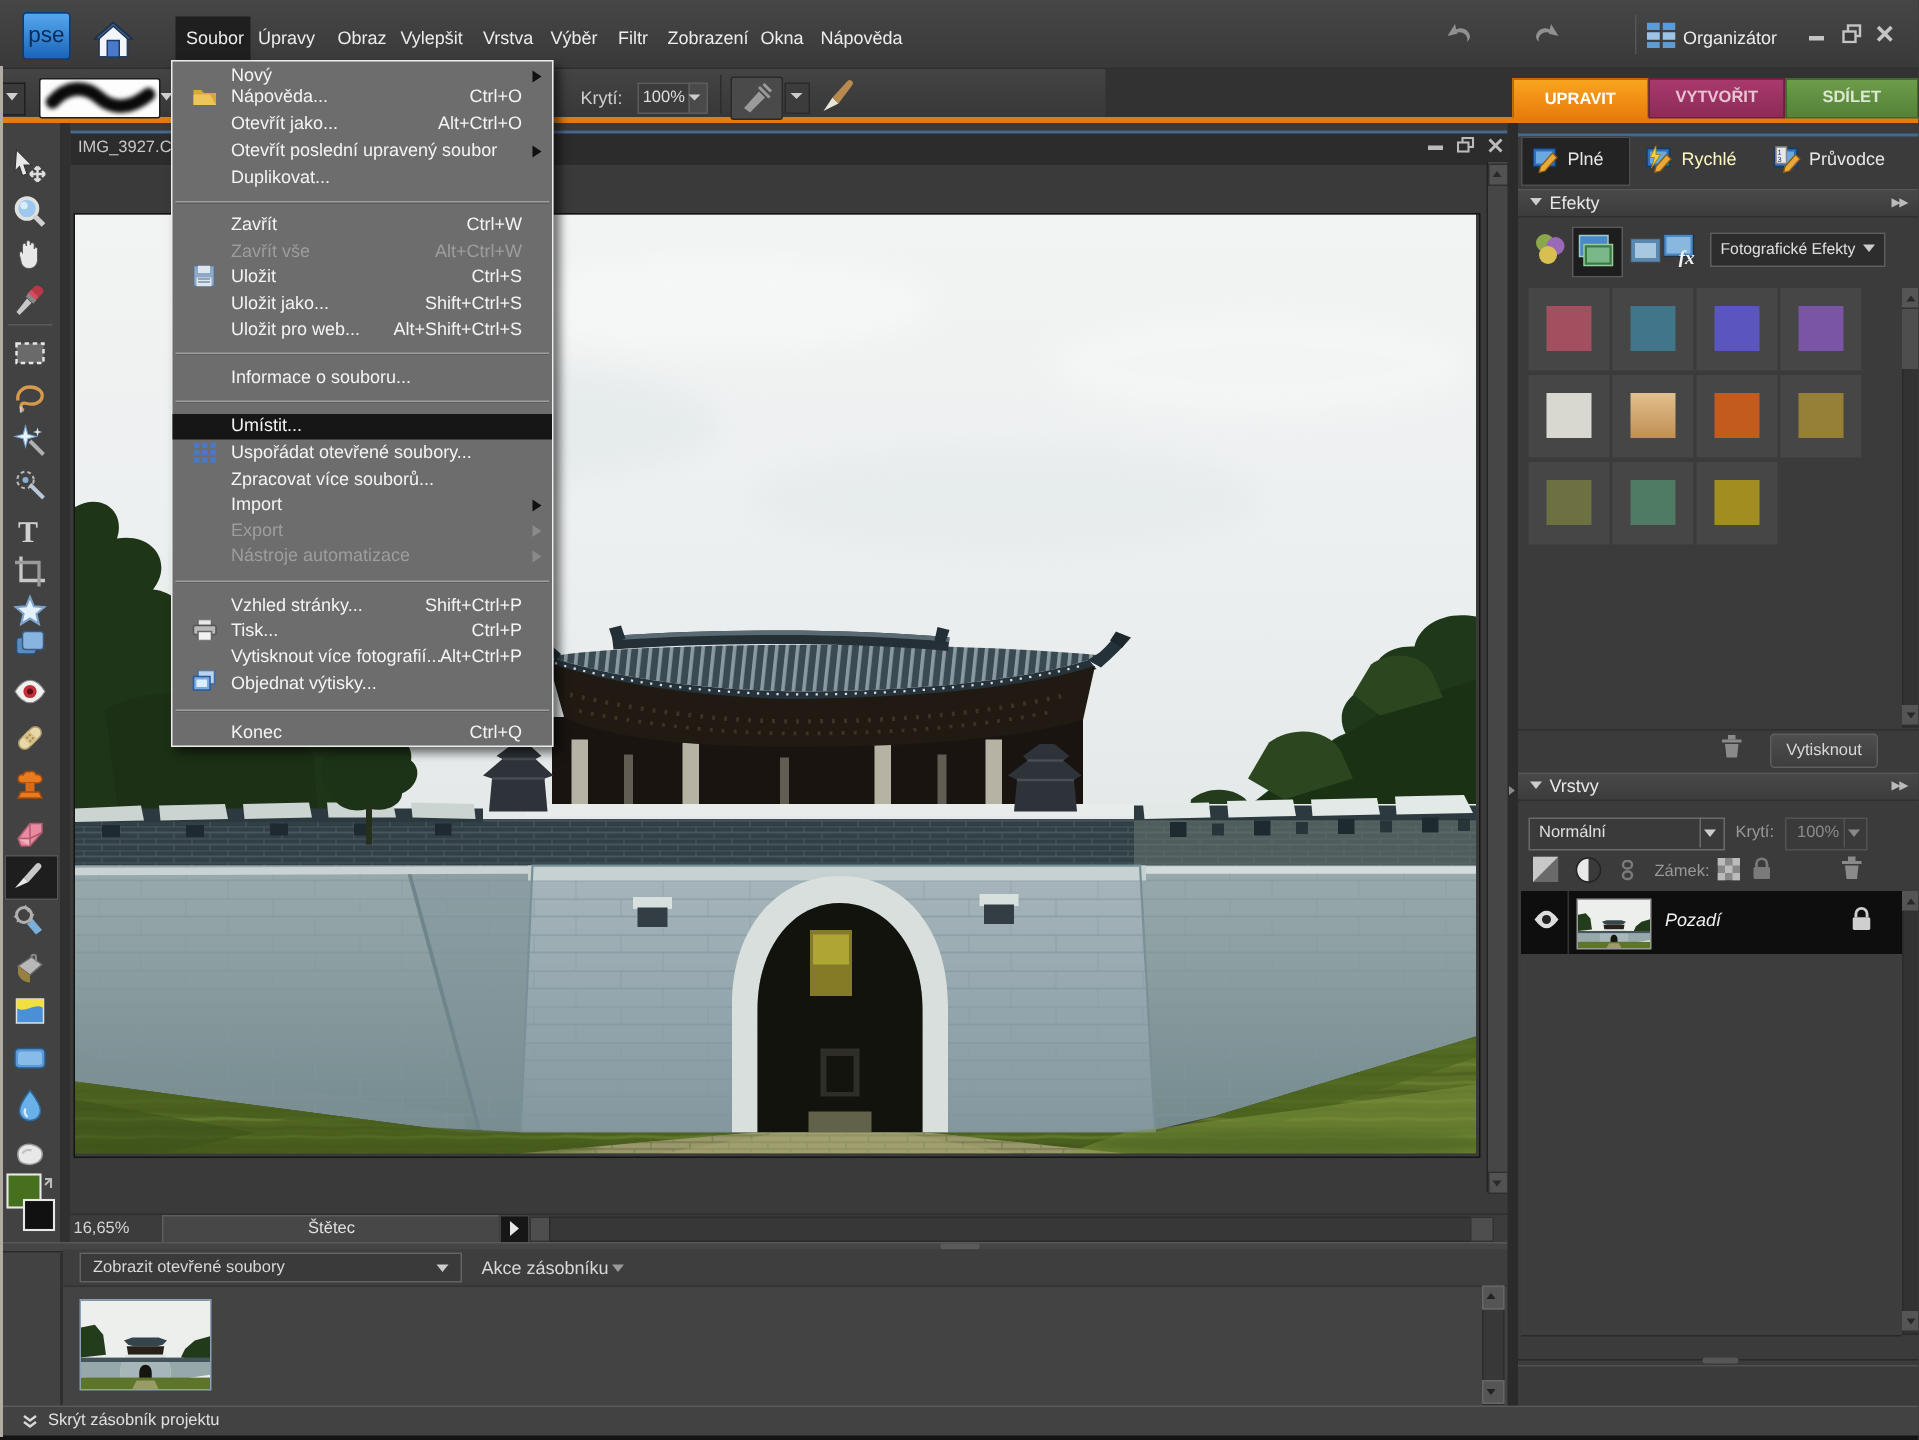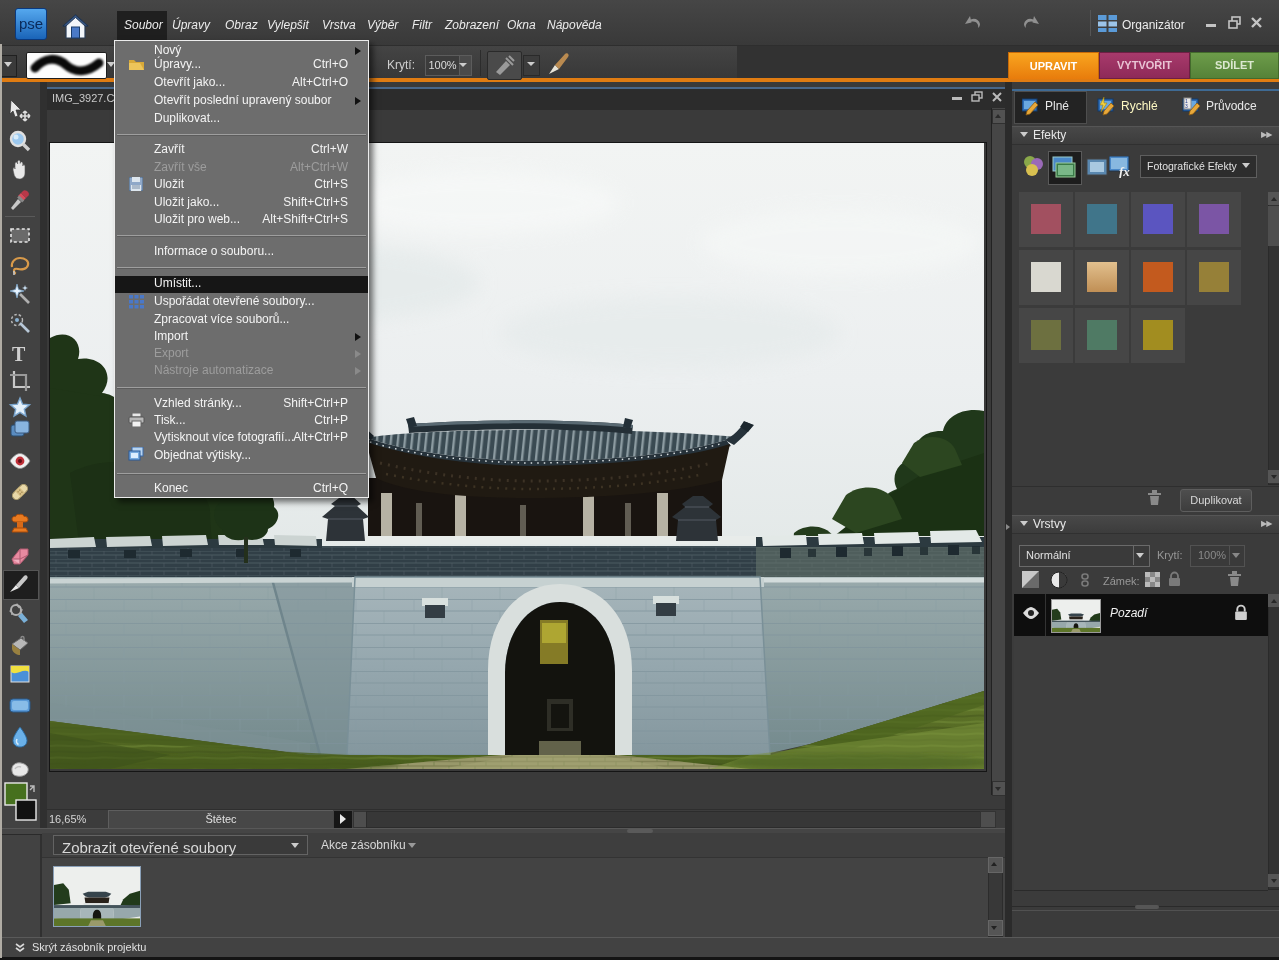--- a/index.html
+++ b/index.html
@@ -35,21 +35,21 @@
 
 <div class="abs" style="left:15px;top:8px;width:30px;height:30px;border-radius:3px;background:linear-gradient(#55a8ee,#1a64b8);border:1px solid #0a3a80;color:#0a2a5a;font-weight:normal;font-size:15px;text-align:center;line-height:29px;">pse</div>
 
 <svg class="abs" style="left:62px;top:13px;" width="27" height="26" viewBox="0 0 27 26">
 <path d="M13.5 2 L26 13 L23 13 L23 25 L4 25 L4 13 L1 13 Z" fill="#f2f6fa" stroke="#2a3c55" stroke-width="1.2"></path>
 <path d="M13.5 2 L26 13 L23 13 L13.5 4.5 L4 13 L1 13 Z" fill="#3a5a88" stroke="#1a2c45" stroke-width="0.8"></path>
 <rect x="9.5" y="14" width="8" height="11" fill="#4a7ac8" stroke="#1a3c6a"></rect>
 </svg>
 
 <div class="abs" style="left:117px;top:11px;width:50px;height:33px;background:#1f1f1f;"></div>
-<div class="abs txt" style="left:0;top:18px;width:1279px;height:16px;font-style:italic;">
+<div class="abs txt" style="left:0;top:18px;width:1279px;height:16px;">
 <span class="abs" style="left:124px;">Soubor</span>
 <span class="abs" style="left:172px;">Úpravy</span>
 <span class="abs" style="left:225px;">Obraz</span>
 <span class="abs" style="left:267px;">Vylepšit</span>
 <span class="abs" style="left:322px;">Vrstva</span>
 <span class="abs" style="left:367px;">Výběr</span>
 <span class="abs" style="left:412px;">Filtr</span>
 <span class="abs" style="left:445px;">Zobrazení</span>
 <span class="abs" style="left:507px;">Okna</span>
 <span class="abs" style="left:547px;">Nápověda</span>
@@ -472,21 +472,21 @@
 <div class="abs" style="left:353px;top:811px;width:13px;height:15px;background:#4e4e4e;border:1px solid #333;"></div>
 <div class="abs" style="left:366px;top:811px;width:613px;height:15px;background:#373737;border:1px solid #2c2c2c;"></div>
 <div class="abs" style="left:980px;top:811px;width:14px;height:15px;background:#4e4e4e;border:1px solid #333;"></div>
 
 <div class="abs" style="left:0px;top:828px;width:1005px;height:5px;background:#454545;border-top:1px solid #585858;border-bottom:1px solid #2a2a2a;"></div>
 <div class="abs" style="left:627px;top:829px;width:26px;height:4px;background:#5a5a5a;border-radius:2px;"></div>
 
 <div class="abs" style="left:42px;top:833px;width:963px;height:104px;background:#434343;"></div>
 <div class="abs" style="left:42px;top:833px;width:963px;height:24px;background:#3e3e3e;border-bottom:1px solid #333;"></div>
 <div class="abs" style="left:53px;top:835px;width:253px;height:18px;background:#3a3a3a;border:1px solid #636363;"></div>
-<span class="abs" style="left:62px;top:839px;font-size:15px;color:#d8d8d8;">Zobrazit otevřené soubory</span>
+<span class="abs" style="left:62px;top:839px;font-size:11px;color:#d8d8d8;">Zobrazit otevřené soubory</span>
 <div class="abs" style="left:291px;top:843px;width:0;height:0;border-left:4px solid transparent;border-right:4px solid transparent;border-top:5px solid #ccc;"></div>
 <span class="abs" style="left:321px;top:838px;font-size:12px;color:#d8d8d8;text-align:right;">Akce zásobníku</span>
 <div class="abs" style="left:408px;top:843px;width:0;height:0;border-left:4px solid transparent;border-right:4px solid transparent;border-top:5px solid #999;"></div>
 
 <div id="binthumb" class="abs" style="left:53px;top:866px;width:86px;height:59px;border:1px solid #8aa0b8;">
 <svg width="86" height="59" viewBox="0 0 93 62" preserveAspectRatio="none">
       <use href="#mthumb"></use>
     </svg>
 </div>
 
@@ -604,21 +604,21 @@
 <div class="abs" style="left:263px;top:124px;width:11px;height:40px;background:#4e4e4e;"></div>
 <div class="abs" style="left:263px;top:388px;width:11px;height:13px;background:#555;"></div>
 <div class="abs" style="left:266px;top:393px;width:0;height:0;border-left:3px solid transparent;border-right:3px solid transparent;border-top:4px solid #282828;"></div>
 
 <div class="abs" style="left:7px;top:404px;width:267px;height:25px;background:#3b3b3b;border-top:1px solid #2e2e2e;"></div>
 <svg class="abs" style="left:142px;top:407px;" width="15" height="17" viewBox="0 0 15 17">
       <rect x="1" y="4" width="13" height="2" fill="#8a8a8a"></rect>
       <path d="M3 7 L12 7 L11 16 L4 16 Z" fill="#8a8a8a"></path>
       <rect x="5" y="1" width="5" height="3" fill="#8a8a8a"></rect>
     </svg>
-<div class="abs" style="left:175px;top:407px;width:70px;height:21px;background:linear-gradient(#4e4e4e,#3d3d3d);border:1px solid #5e5e5e;border-radius:3px;color:#d8d8d8;font-size:11px;text-align:center;line-height:20px;">Duplikovat</div>
+<div class="abs" style="left:175px;top:407px;width:70px;height:21px;background:linear-gradient(#4e4e4e,#3d3d3d);border:1px solid #5e5e5e;border-radius:3px;color:#d8d8d8;font-size:11px;text-align:center;line-height:20px;">Vytisknout</div>
 
 <div class="abs" style="left:7px;top:433px;width:267px;height:17px;background:linear-gradient(#484848,#3c3c3c);border-top:1px solid #555;border-bottom:1px solid #303030;"></div>
 <div class="abs" style="left:15px;top:439px;width:0;height:0;border-left:4px solid transparent;border-right:4px solid transparent;border-top:5px solid #ccc;"></div>
 <span class="abs" style="left:28px;top:435px;font-size:12px;color:#e8e8e8;">Vrstvy</span>
 <span class="abs" style="left:256px;top:437px;font-size:8px;color:#bbb;letter-spacing:-1px;">▶▶</span>
 
 <div class="abs" style="left:14px;top:463px;width:129px;height:20px;background:#3a3a3a;border:1px solid #6a6a6a;"></div>
 <span class="abs" style="left:21px;top:467px;font-size:11px;color:#e0e0e0;">Normální</span>
 <div class="abs" style="left:128px;top:463px;width:15px;height:20px;border-left:1px solid #6a6a6a;"></div>
 <div class="abs" style="left:131px;top:471px;width:0;height:0;border-left:4px solid transparent;border-right:4px solid transparent;border-top:5px solid #ccc;"></div>
@@ -689,21 +689,21 @@
 <div class="abs" style="left:130px;top:823px;width:24px;height:4px;background:#565656;border-radius:2px;"></div>
 </div>
 <style>
 #sw .tile{position:absolute;width:54px;height:55px;background:#464646;}
 #sw .swc{position:absolute;left:12px;top:12px;width:30px;height:30px;}
 </style>
 
 <div id="filemenu" class="abs" style="left:114px;top:40px;width:253px;height:456px;background:#6d6d6d;border:1px solid #ececec;box-shadow:4px 4px 6px rgba(0,0,0,0.55);font-size:12px;color:#f4f4f4;">
 <div class="abs mi" style="top:1.5px;">Nový</div>
     <div class="abs arr" style="top:6px;"></div>
-<div class="abs mi" style="top:15.5px;">Úpravy...</div>
+<div class="abs mi" style="top:15.5px;">Nápověda...</div>
     <div class="abs sc" style="top:15.5px;">Ctrl+O</div>
 <svg class="abs" style="left:13px;top:16px;" width="17" height="14" viewBox="0 0 17 14">
       <path d="M1 3 L6 3 L8 5 L16 5 L16 13 L1 13 Z" fill="#d8a938"></path>
       <path d="M1 6 L12 6 L16 13 L1 13 Z" fill="#edc55a"></path>
     </svg>
 <div class="abs mi" style="top:33.5px;">Otevřít jako...</div>
     <div class="abs sc" style="top:33.5px;text-align:right;">Alt+Ctrl+O</div>
 <div class="abs mi" style="top:51.5px;">Otevřít poslední upravený soubor</div>
     <div class="abs arr" style="top:56px;"></div>
 <div class="abs mi" style="top:69.5px;">Duplikovat...</div>

